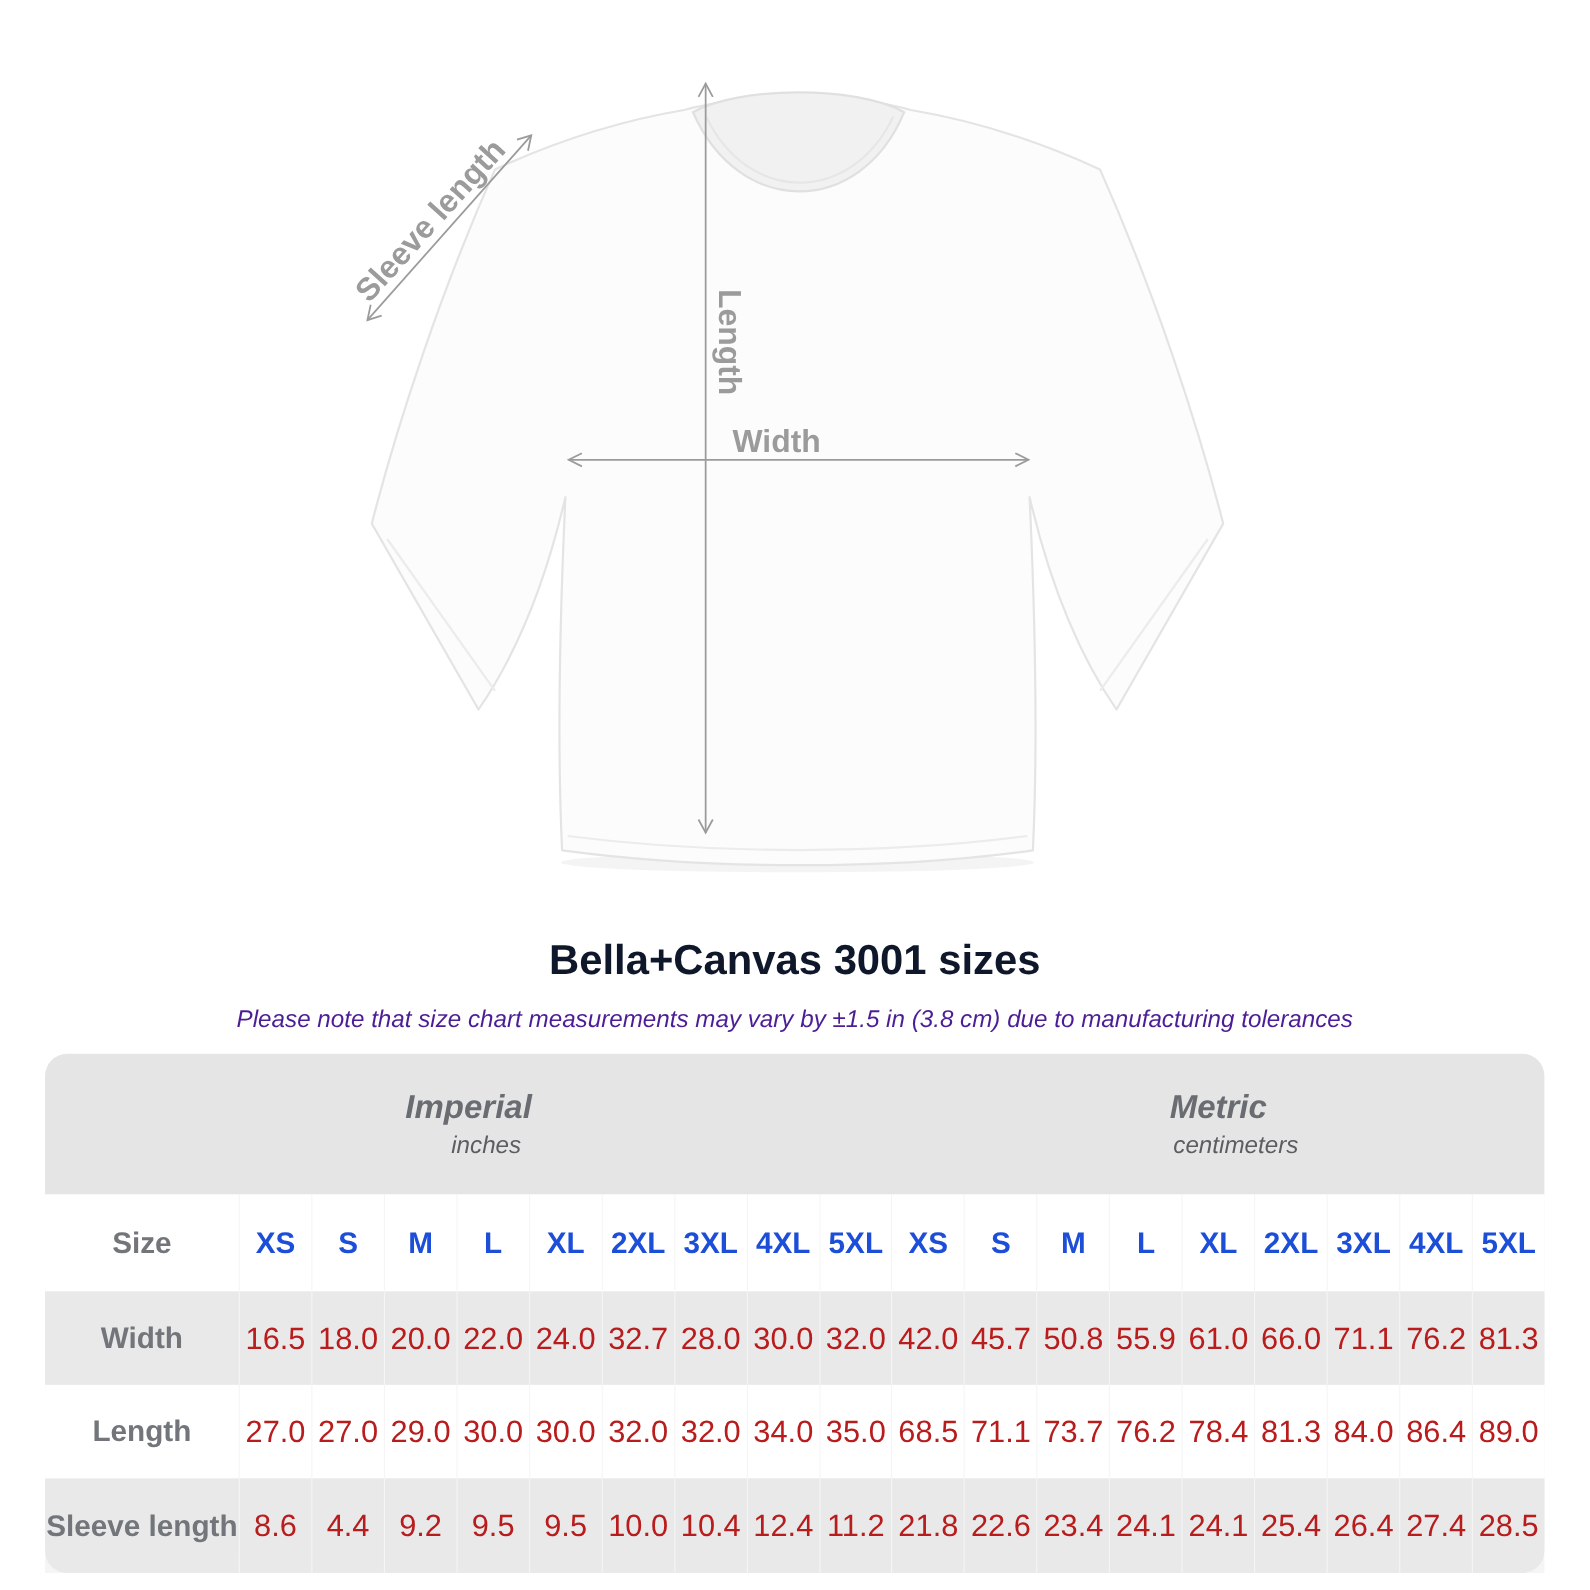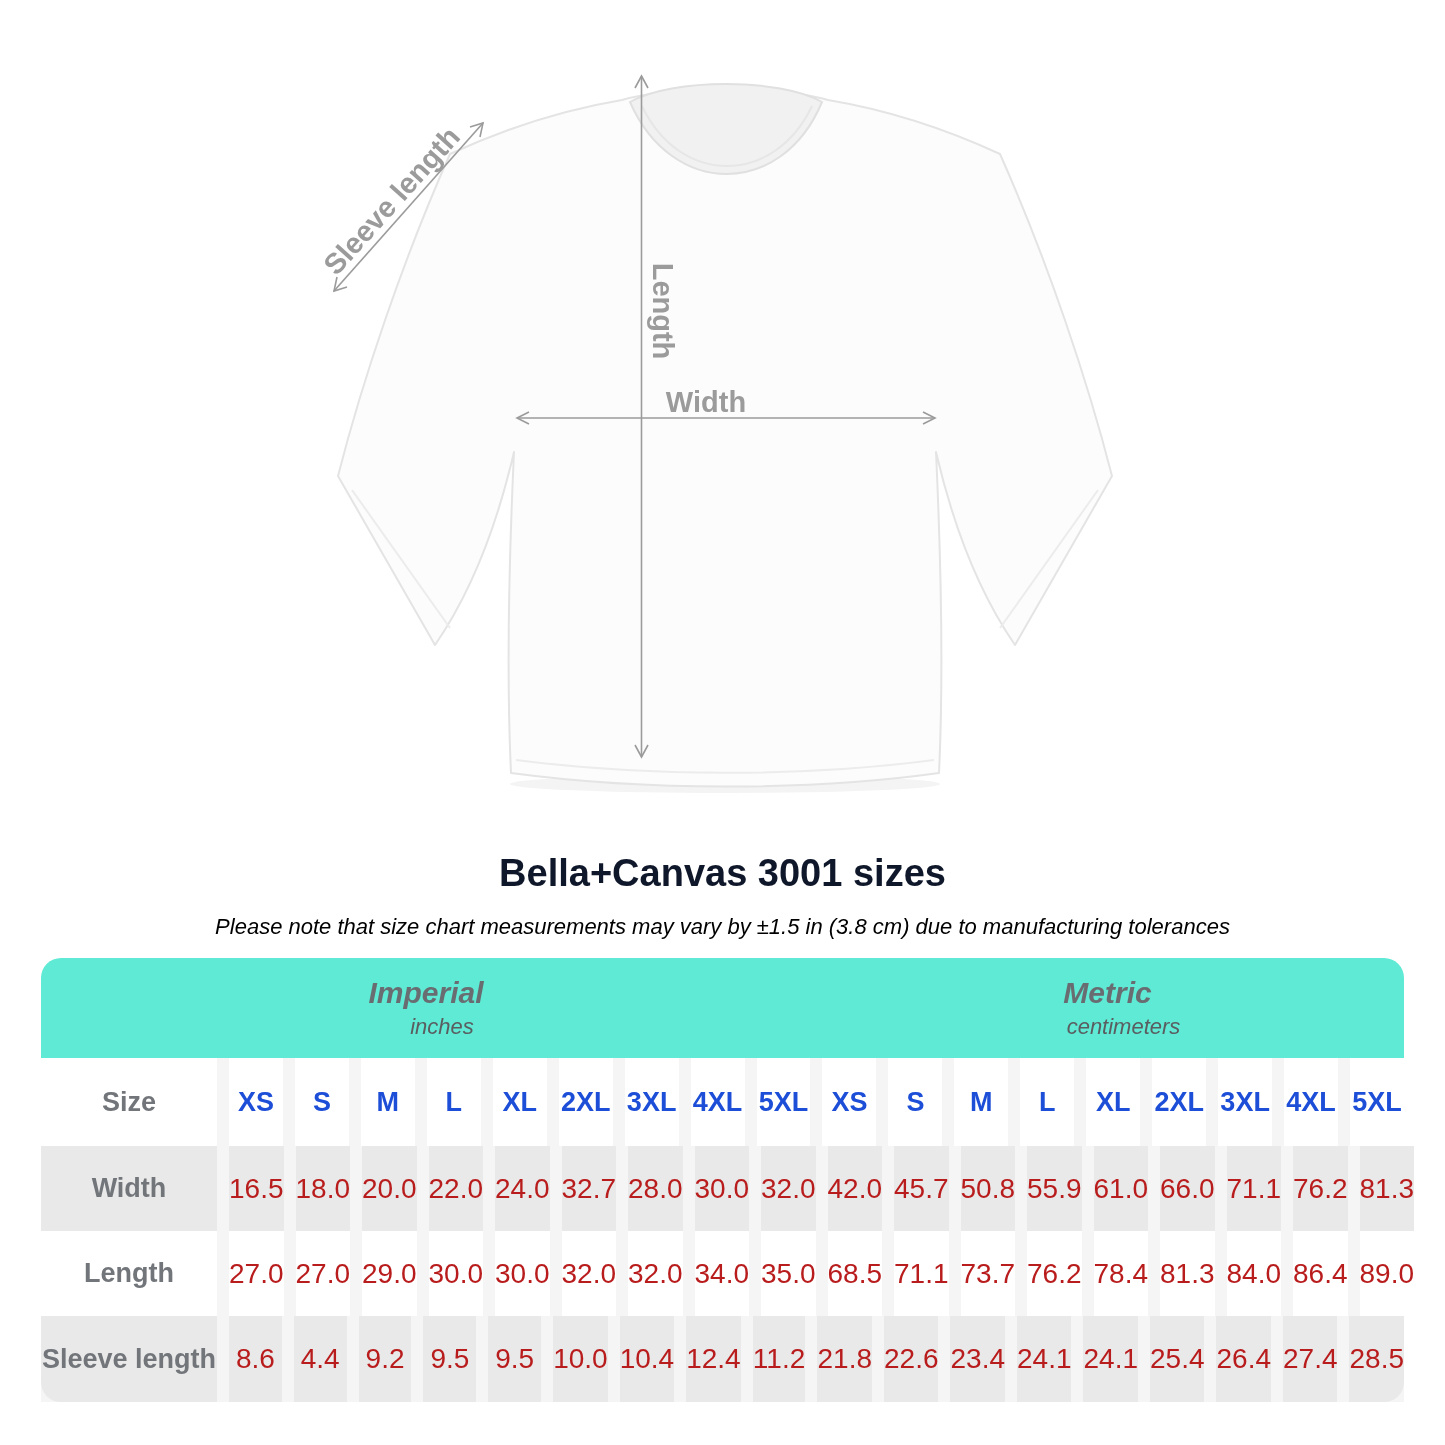--- a/index.html
+++ b/index.html
@@ -11,33 +11,33 @@
   .diagram svg{position:absolute;left:0;top:0;}
   .measure-label{position:absolute;font-weight:bold;color:#9b9b9b;font-size:29px;white-space:nowrap;}
   .lbl-width{left:706px;top:402px;transform:translate(-50%,-50%);}
   .lbl-length{left:662px;top:311px;transform:translate(-50%,-50%) rotate(90deg);}
   .lbl-sleeve{left:392px;top:201px;transform:translate(-50%,-50%) rotate(-48deg);}
 
   
   .chart-title{position:absolute;left:0;top:852px;width:1445px;text-align:center;
                font-size:38px;font-weight:bold;color:#0f172a;}
   .chart-subtitle{position:absolute;left:0;top:914px;width:1445px;text-align:center;
-                  font-style:italic;font-size:22px;color:#000000;}
+                  font-style:italic;font-size:22px;color:#4c1d95;}
 
   
   .size-table{position:absolute;left:41px;top:958px;width:1363px;}
-  .band{display:flex;height:100px;background:#5eead4;border-radius:20px 20px 0 0;}
+  .band{display:flex;height:128px;background:#e5e5e5;border-radius:20px 20px 0 0;}
   .band-half{display:flex;flex-direction:column;align-items:center;justify-content:center;gap:4px;}
   .band-half.imperial{width:770px;}
   .band-half.metric{flex:1;}
   .band-title{font-size:30px;font-weight:bold;font-style:italic;color:#696d71;}
   .band-unit{font-size:22px;font-style:italic;color:#5a5e61;margin-left:32px;}
 
   .tgrid{background:#f5f5f5;}
-  .trow{display:grid;grid-template-columns:176px repeat(18,1fr);column-gap:12px;}
+  .trow{display:grid;grid-template-columns:176px repeat(18,1fr);column-gap:1px;}
   .cell{display:flex;align-items:center;justify-content:center;background:#ffffff;}
   .r-size .cell{height:88px;}
   .r-width .cell,.r-length .cell{height:85px;}
   .r-sleeve .cell{height:86px;}
   .r-width .cell,.r-sleeve .cell{background:#e9e9e9;}
   .r-sleeve .cell:first-child{border-radius:0 0 0 20px;}
   .r-sleeve .cell:last-child{border-radius:0 0 20px 0;}
   .lbl{font-size:27px;font-weight:bold;color:#72767a;}
   .head{font-size:27px;font-weight:bold;color:#1d4ed8;}
   .val{font-size:28px;color:#b91c1c;}

